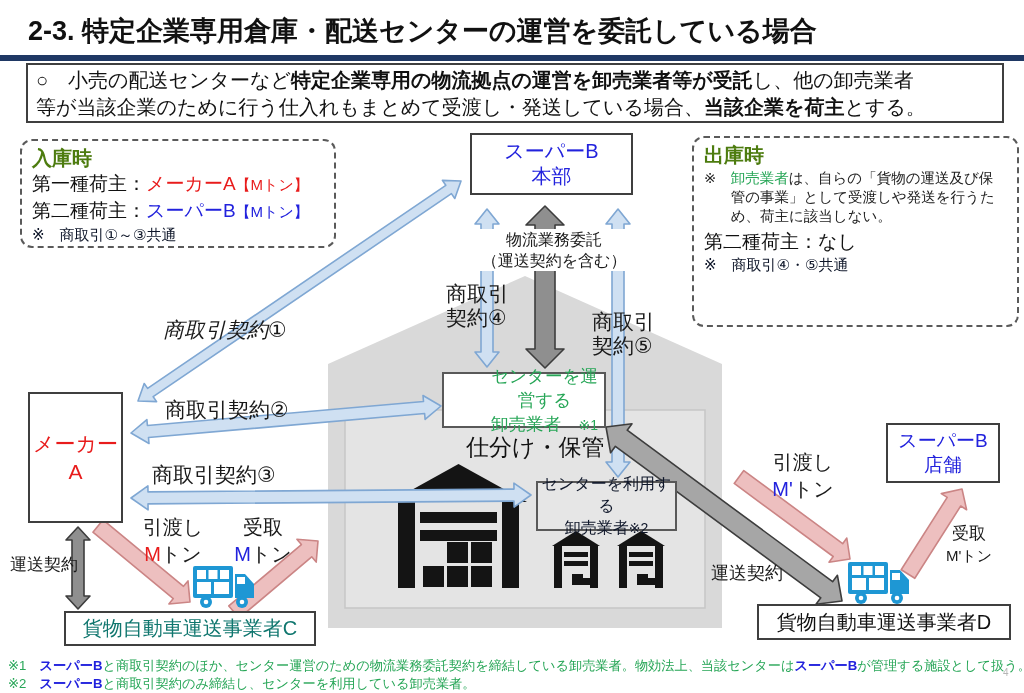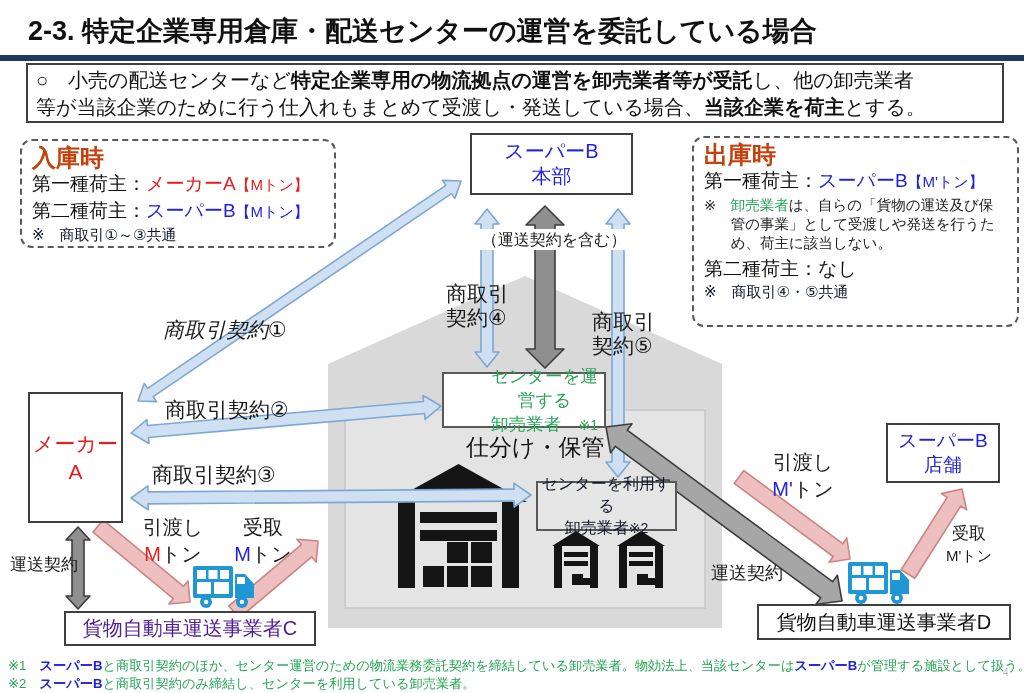--- a/index.html
+++ b/index.html
@@ -9,32 +9,32 @@
   .abs{position:absolute;z-index:2;}
   .nowrap{white-space:nowrap;}
   .page-title{left:28px;top:13px;font-size:27px;font-weight:700;letter-spacing:0px;color:#111;}
   .title-rule{left:0;top:55px;width:1024px;height:6px;background:#1f3864;}
   .statement{left:26px;top:63px;width:958px;height:52px;border:2px solid #3f3f3f;background:#fff;
              padding:2px 8px;font-size:20px;line-height:27px;color:#111;}
   .statement b{font-weight:700;}
   .dash-panel{border:2px dashed #5a5a5a;border-radius:12px;background:#fff;padding:4px 10px;box-sizing:border-box;}
   .panel-in{left:20px;top:139px;width:316px;height:109px;}
   .panel-out{left:692px;top:136px;width:327px;height:191px;}
-  .panel-title{font-size:24px;font-weight:700;line-height:26px;color:#c2410c;}
+  .panel-title{font-size:20px;font-weight:700;line-height:26px;color:#4d7c0f;}
   .panel-line{font-size:19px;line-height:26px;color:#111;}
   .unit{font-size:15px;}
   .panel-note{font-size:15px;line-height:20px;color:#0f172a;}
   .ob-note{display:flex;font-size:14.5px;line-height:19px;color:#222;margin:1px 0 3px 0;}
   .red{color:#e81c1c;} .blue{color:#2222dd;} .green{color:#27a657;}
   .node{border:2px solid #3f3f3f;background:#fff;display:flex;flex-direction:column;
         align-items:center;justify-content:center;text-align:center;box-sizing:border-box;}
   .node-hq{left:470px;top:133px;width:163px;height:62px;font-size:20px;line-height:25px;color:#2222dd;}
   .node-store{left:886px;top:423px;width:114px;height:60px;font-size:19px;line-height:24px;color:#2222dd;}
   .node-maker{left:28px;top:392px;width:95px;height:131px;font-size:21px;line-height:28px;color:#e81c1c;}
-  .node-carrier-c{left:64px;top:611px;width:252px;height:35px;font-size:20px;color:#4c1d95;}
+  .node-carrier-c{left:64px;top:611px;width:252px;height:35px;font-size:20px;color:#0f766e;}
   .node-carrier-d{left:757px;top:604px;width:254px;height:36px;font-size:20px;color:#111;}
   .node-operator{left:442px;top:372px;width:164px;height:56px;border:2px solid #595959;
                  font-size:17.5px;line-height:24px;color:#27a657;padding-left:41px;}
   .node-user{left:536px;top:481px;width:141px;height:50px;border:2px solid #595959;background:#e6e6e6;
              font-size:16px;line-height:22px;color:#0f172a;}
   .ref-sm{font-size:14px;}
   .lbl{position:absolute;z-index:2;white-space:nowrap;color:#1a1a1a;}
   .lbl-c1{left:163px;top:316px;font-size:21px;font-style:italic;}
   .lbl-c2{left:165px;top:396px;font-size:21px;}
   .lbl-c3{left:152px;top:461px;font-size:21px;}
@@ -153,21 +153,20 @@
 
   <div class="abs dash-panel panel-in">
     <div class="panel-title">入庫時</div>
     <div class="panel-line nowrap"><span>第一種荷主：</span><span class="red">メーカーA</span><span class="red unit">【Mトン】</span></div>
     <div class="panel-line nowrap"><span>第二種荷主：</span><span class="blue">スーパーB</span><span class="blue unit">【Mトン】</span></div>
     <div class="panel-note nowrap">※　商取引①～③共通</div>
   </div>
 
   <div class="abs dash-panel panel-out">
     <div class="panel-title">出庫時</div>
-    <div class="panel-line nowrap"><span>第一種荷主：</span><span class="blue">スーパーB</span><span class="blue unit">【M'トン】</span></div>
     <div class="ob-note">
         <span>※　</span>
         <span><span class="green">卸売業者</span><span>は、自らの「貨物の運送及び保管の事業」として受渡しや発送を行うため、荷主に該当しない。</span></span>
       </div>
     <div class="panel-line nowrap">第二種荷主：なし</div>
     <div class="panel-note nowrap">※　商取引④・⑤共通</div>
   </div>
 
   <div class="abs node node-hq">
     <div>スーパーB</div>
@@ -201,20 +200,21 @@
   <div class="lbl lbl-c3">商取引契約③</div>
   <div class="lbl lbl-c4">
       <div>商取引</div>
       <div>契約④</div>
     </div>
   <div class="lbl lbl-c5">
       <div>商取引</div>
       <div>契約⑤</div>
     </div>
   <div class="abs lbl-outsrc">
+    <div class="nowrap">物流業務委託</div>
     <div class="nowrap">（運送契約を含む）</div>
   </div>
   <div class="lbl lbl-sort">仕分け・保管</div>
   <div class="lbl lbl-trans-c">運送契約</div>
   <div class="lbl lbl-trans-d">運送契約</div>
 
   <div class="abs qty-lbl lbl-hand-l">
     <div>引渡し</div>
     <div><span class="red">M</span><span>トン</span></div>
   </div>

